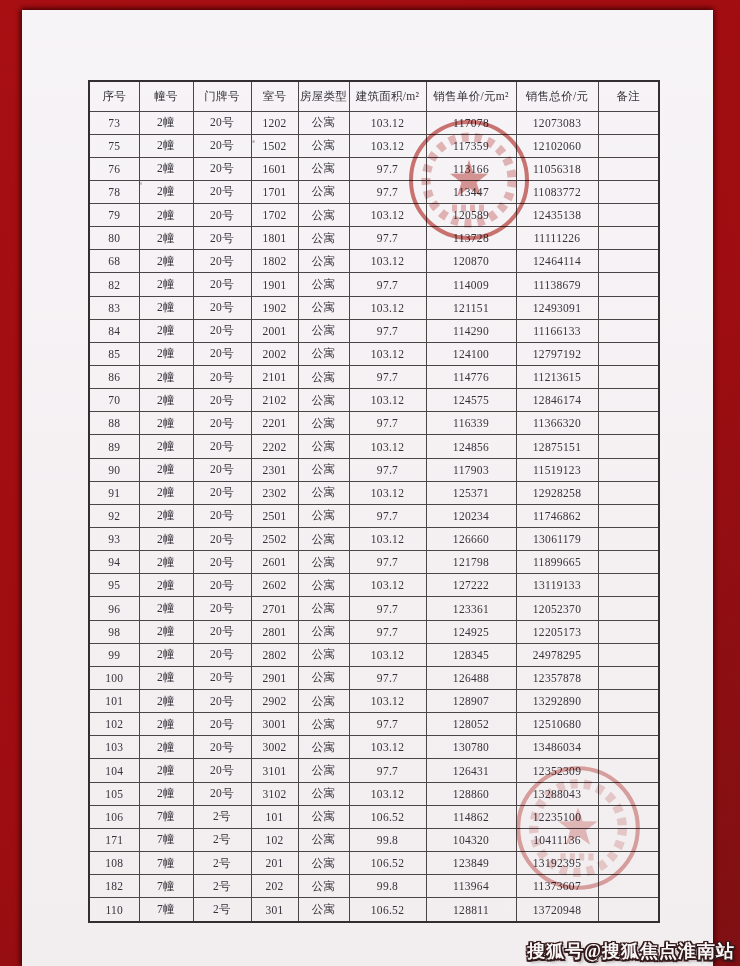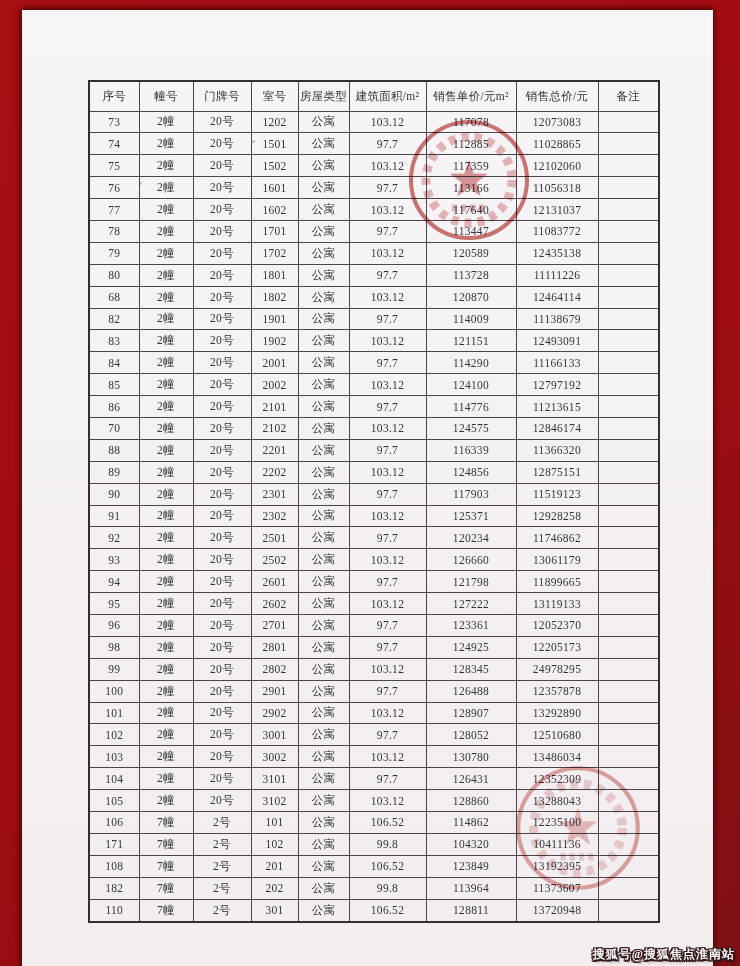--- a/index.html
+++ b/index.html
@@ -53,21 +53,21 @@
     position: absolute;
     background: #8f8a90;
     border-radius: 50%;
     opacity: 0.55;
   }
   .speck-1 { left: 230px; top: 130px; width: 3px; height: 3px; }
   .speck-2 { left: 118px; top: 172px; width: 2px; height: 3px; }
   .watermark {
     position: absolute;
     right: 5px; bottom: 3px;
-    font-size: 12px;
+    font-size: 18px;
     font-weight: bold;
     letter-spacing: 1px;
     color: #f9f7f7;
     text-shadow:
       1.5px 1.5px 0 #33191a, -1.5px -1.5px 0 #33191a,
       1.5px -1.5px 0 #33191a, -1.5px 1.5px 0 #33191a,
       0 1.5px 0 #33191a, 0 -1.5px 0 #33191a,
       1.5px 0 0 #33191a, -1.5px 0 0 #33191a,
       3px 3px 3px rgba(0,0,0,0.35);
     z-index: 10;
@@ -110,61 +110,39 @@
             <td>2幢</td>
             <td>20号</td>
             <td>1202</td>
             <td>公寓</td>
             <td>103.12</td>
             <td>117078</td>
             <td>12073083</td>
             <td></td>
           </tr>
           <tr>
-            <td>74</td>
-            <td>2幢</td>
-            <td>20号</td>
-            <td>1501</td>
-            <td>公寓</td>
-            <td>97.7</td>
-            <td>112885</td>
-            <td>11028865</td>
-            <td></td>
-          </tr>
-          <tr>
             <td>75</td>
             <td>2幢</td>
             <td>20号</td>
             <td>1502</td>
             <td>公寓</td>
             <td>103.12</td>
             <td>117359</td>
             <td>12102060</td>
             <td></td>
           </tr>
           <tr>
             <td>76</td>
             <td>2幢</td>
             <td>20号</td>
             <td>1601</td>
             <td>公寓</td>
             <td>97.7</td>
             <td>113166</td>
             <td>11056318</td>
-            <td></td>
-          </tr>
-          <tr>
-            <td>77</td>
-            <td>2幢</td>
-            <td>20号</td>
-            <td>1602</td>
-            <td>公寓</td>
-            <td>103.12</td>
-            <td>117640</td>
-            <td>12131037</td>
             <td></td>
           </tr>
           <tr>
             <td>78</td>
             <td>2幢</td>
             <td>20号</td>
             <td>1701</td>
             <td>公寓</td>
             <td>97.7</td>
             <td>113447</td>

